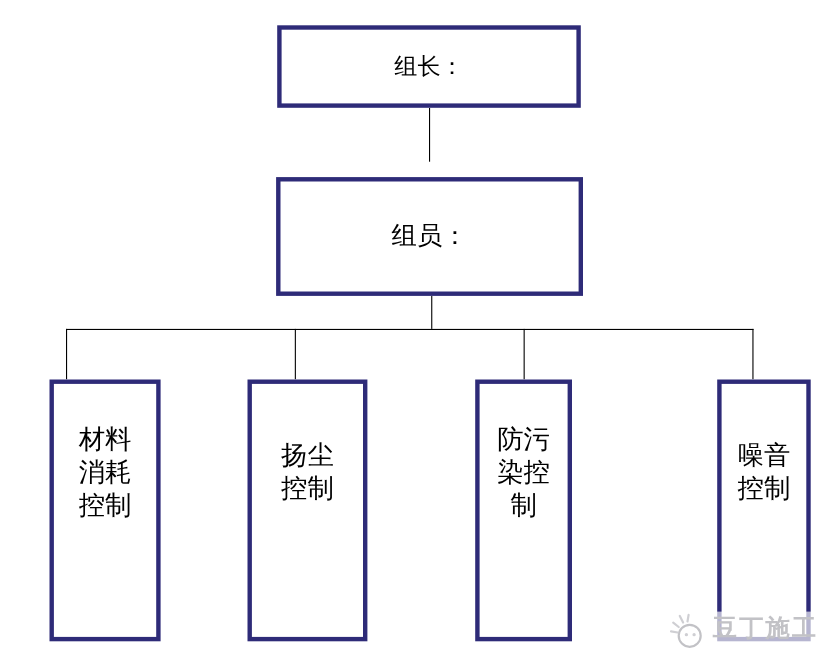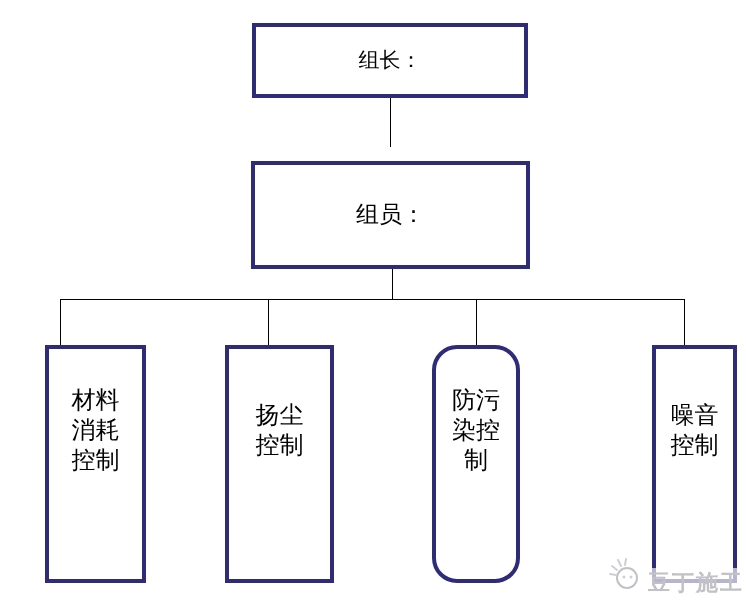--- a/index.html
+++ b/index.html
@@ -25,37 +25,37 @@
     flex-direction:column;
     align-items:center;
     justify-content:center;
     text-align:center;
   }
   .node-leader{left:252px;top:23px;width:276px;height:75px;font-size:21px;line-height:33px;}
   .node-members{left:251px;top:161px;width:279px;height:108px;font-size:23px;line-height:30px;}
   .node-child{top:345px;height:238px;font-size:24px;line-height:30px;padding-bottom:68px;}
   .node-child-1{left:17px;width:101px;margin-left:28px;}
   .node-child-2{left:225px;width:109px;}
-  .node-child-3{left:432px;width:88px;border-radius:25px;}
+  .node-child-3{left:432px;width:88px;}
   .node-child-4{left:652px;width:85px;}
   .connector{position:absolute;background:var(--ink);}
   .v{width:1px;}
   .h{height:1px;}
   .c-root-members{left:390px;top:98px;height:49px;}
   .c-members-drop{left:392px;top:255px;height:44px;}
   .c-rail{left:60px;top:299px;width:625px;}
   .c-drop-1{left:60px;top:299px;height:46px;}
   .c-drop-2{left:268px;top:299px;height:46px;}
   .c-drop-3{left:476px;top:299px;height:46px;}
   .c-drop-4{left:684px;top:299px;height:46px;}
   .watermark{
     position:absolute;
     left:608px;top:556px;
     display:flex;
-    align-items:flex-end;
+    align-items:flex-start;
     gap:4px;
     color:var(--wm);
     font-family:"Liberation Sans","DejaVu Sans",sans-serif;
     font-size:22px;
     font-weight:bold;
     letter-spacing:2px;
     white-space:nowrap;
   }
   .watermark .wm-text{
     background:rgba(255,255,255,0.65);

